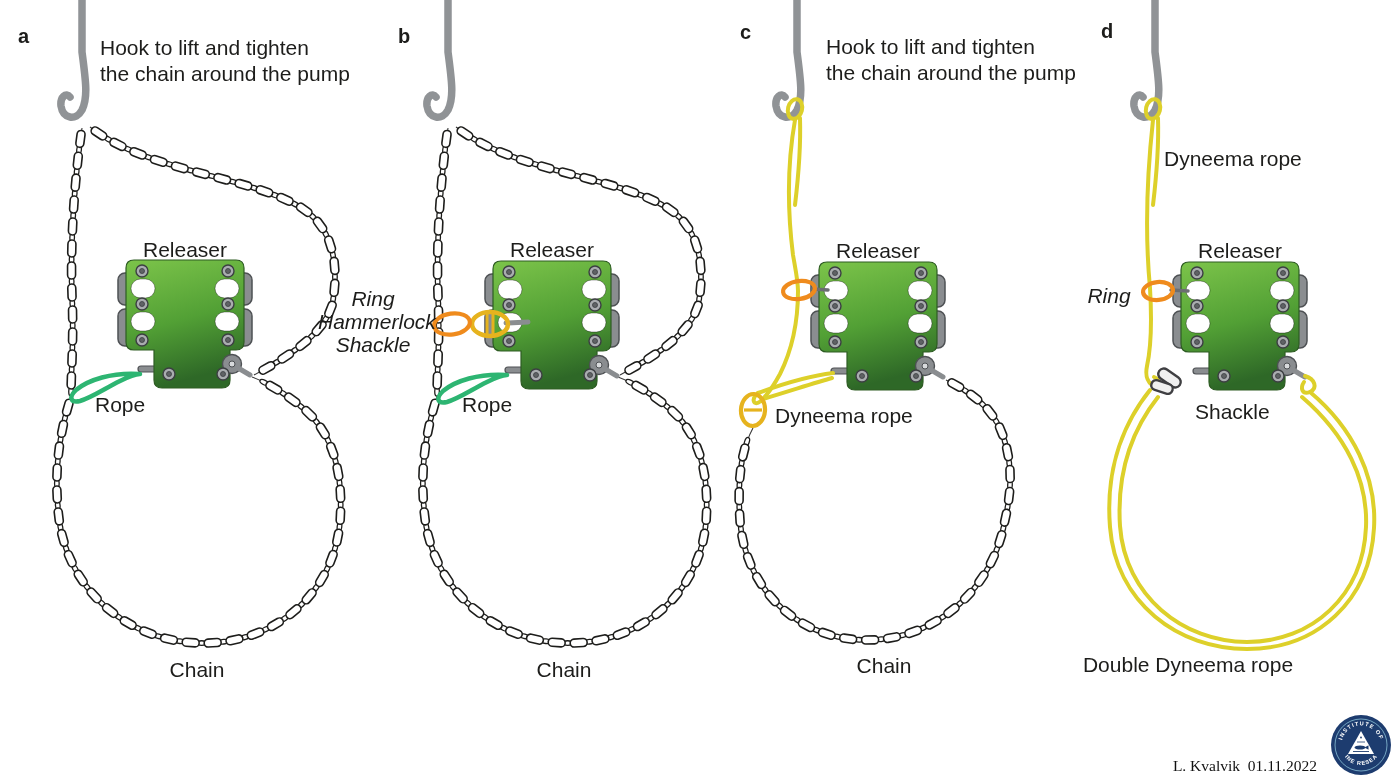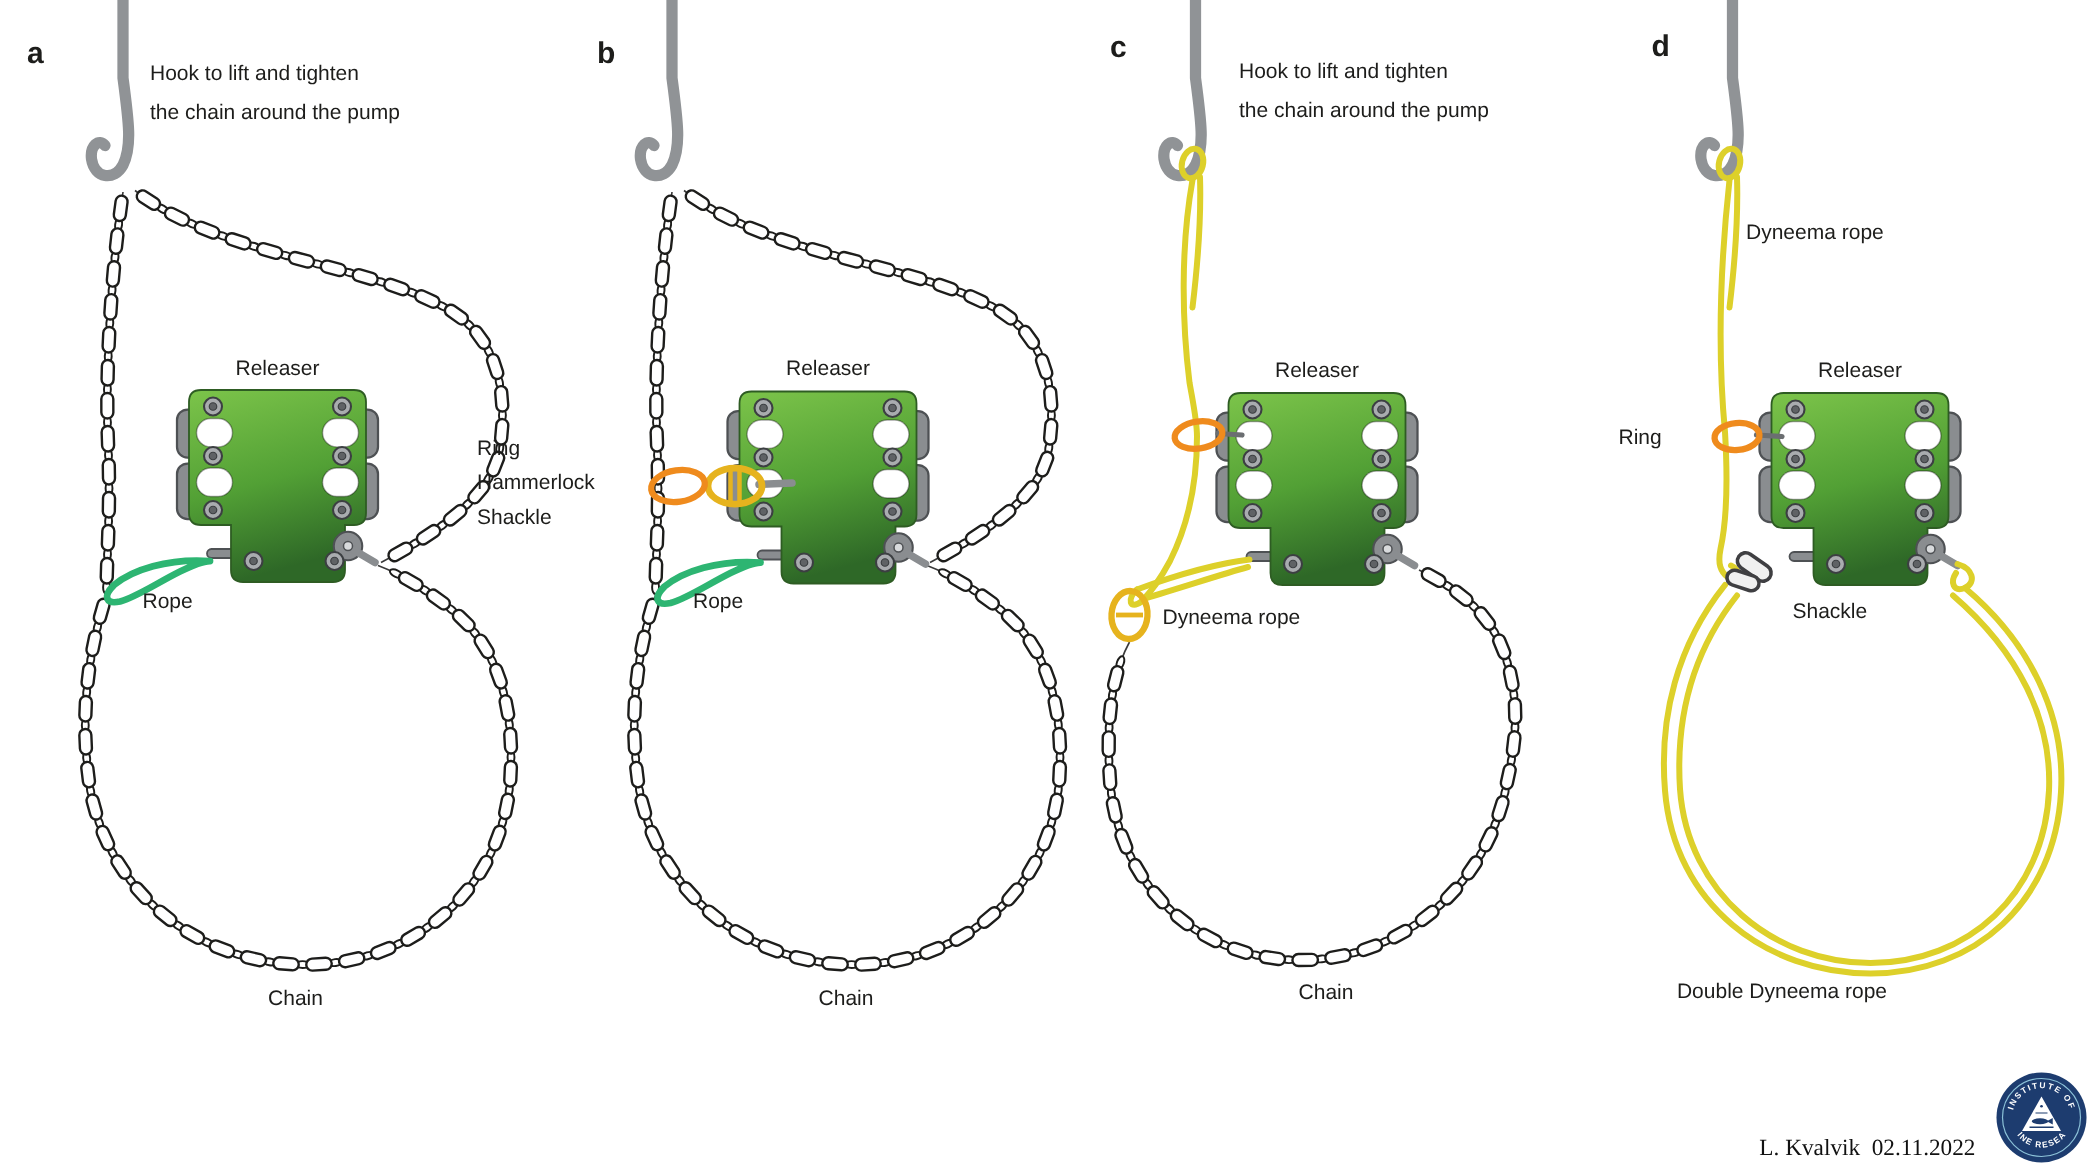--- a/index.html
+++ b/index.html
@@ -1,23 +1,23 @@
 <!DOCTYPE html>
 <html><head>
 <meta charset="utf-8">
 <style>
   html,body{margin:0;padding:0;background:#ffffff;}
   body{width:1395px;height:783px;position:relative;overflow:hidden;
        font-family:"Liberation Sans",sans-serif;color:#1d1d1b;}
   #stage{position:absolute;left:0;top:0;width:1395px;height:783px;}
   svg{position:absolute;left:0;top:0;}
-  .lbl{position:absolute;font-size:14px;line-height:1.25;white-space:nowrap;color:#1d1d1b;}
+  .lbl{position:absolute;font-size:21px;line-height:1.25;white-space:nowrap;color:#1d1d1b;}
   .letter{font-weight:700;font-size:20px;}
   .center{transform:translateX(-50%);}
-  .rightal{text-align:left;}
+  .rightal{text-align:center;font-style:italic;}
   .cap{line-height:26px;}
   .multiline{line-height:23px;}
   .serif{font-family:"Liberation Serif",serif;font-size:15.5px;line-height:17.5px;
          text-align:right;white-space:pre;color:#111;}
 </style>
 </head>
 <body>
 
 <div id="stage">
 
@@ -600,17 +600,17 @@
   </div>
 
   <div class="lbl" style="left:775px;top:403px;">Dyneema rope</div>
 
   <div class="lbl" style="left:1164px;top:146px;">Dyneema rope</div>
   <div class="lbl rightal" style="left:1079px;top:283px;width:60px;">Ring</div>
   <div class="lbl" style="left:1195px;top:399px;">Shackle</div>
   <div class="lbl center" style="left:1188px;top:652px;">Double Dyneema rope</div>
 
   <div class="lbl serif" style="left:1067px;top:722px;width:250px;">
-    <div>L. Kvalvik  02.11.2022</div>
+    <div>L. Kvalvik  01.11.2022</div>
     
   </div>
 
 </div>
 
 </body></html>

